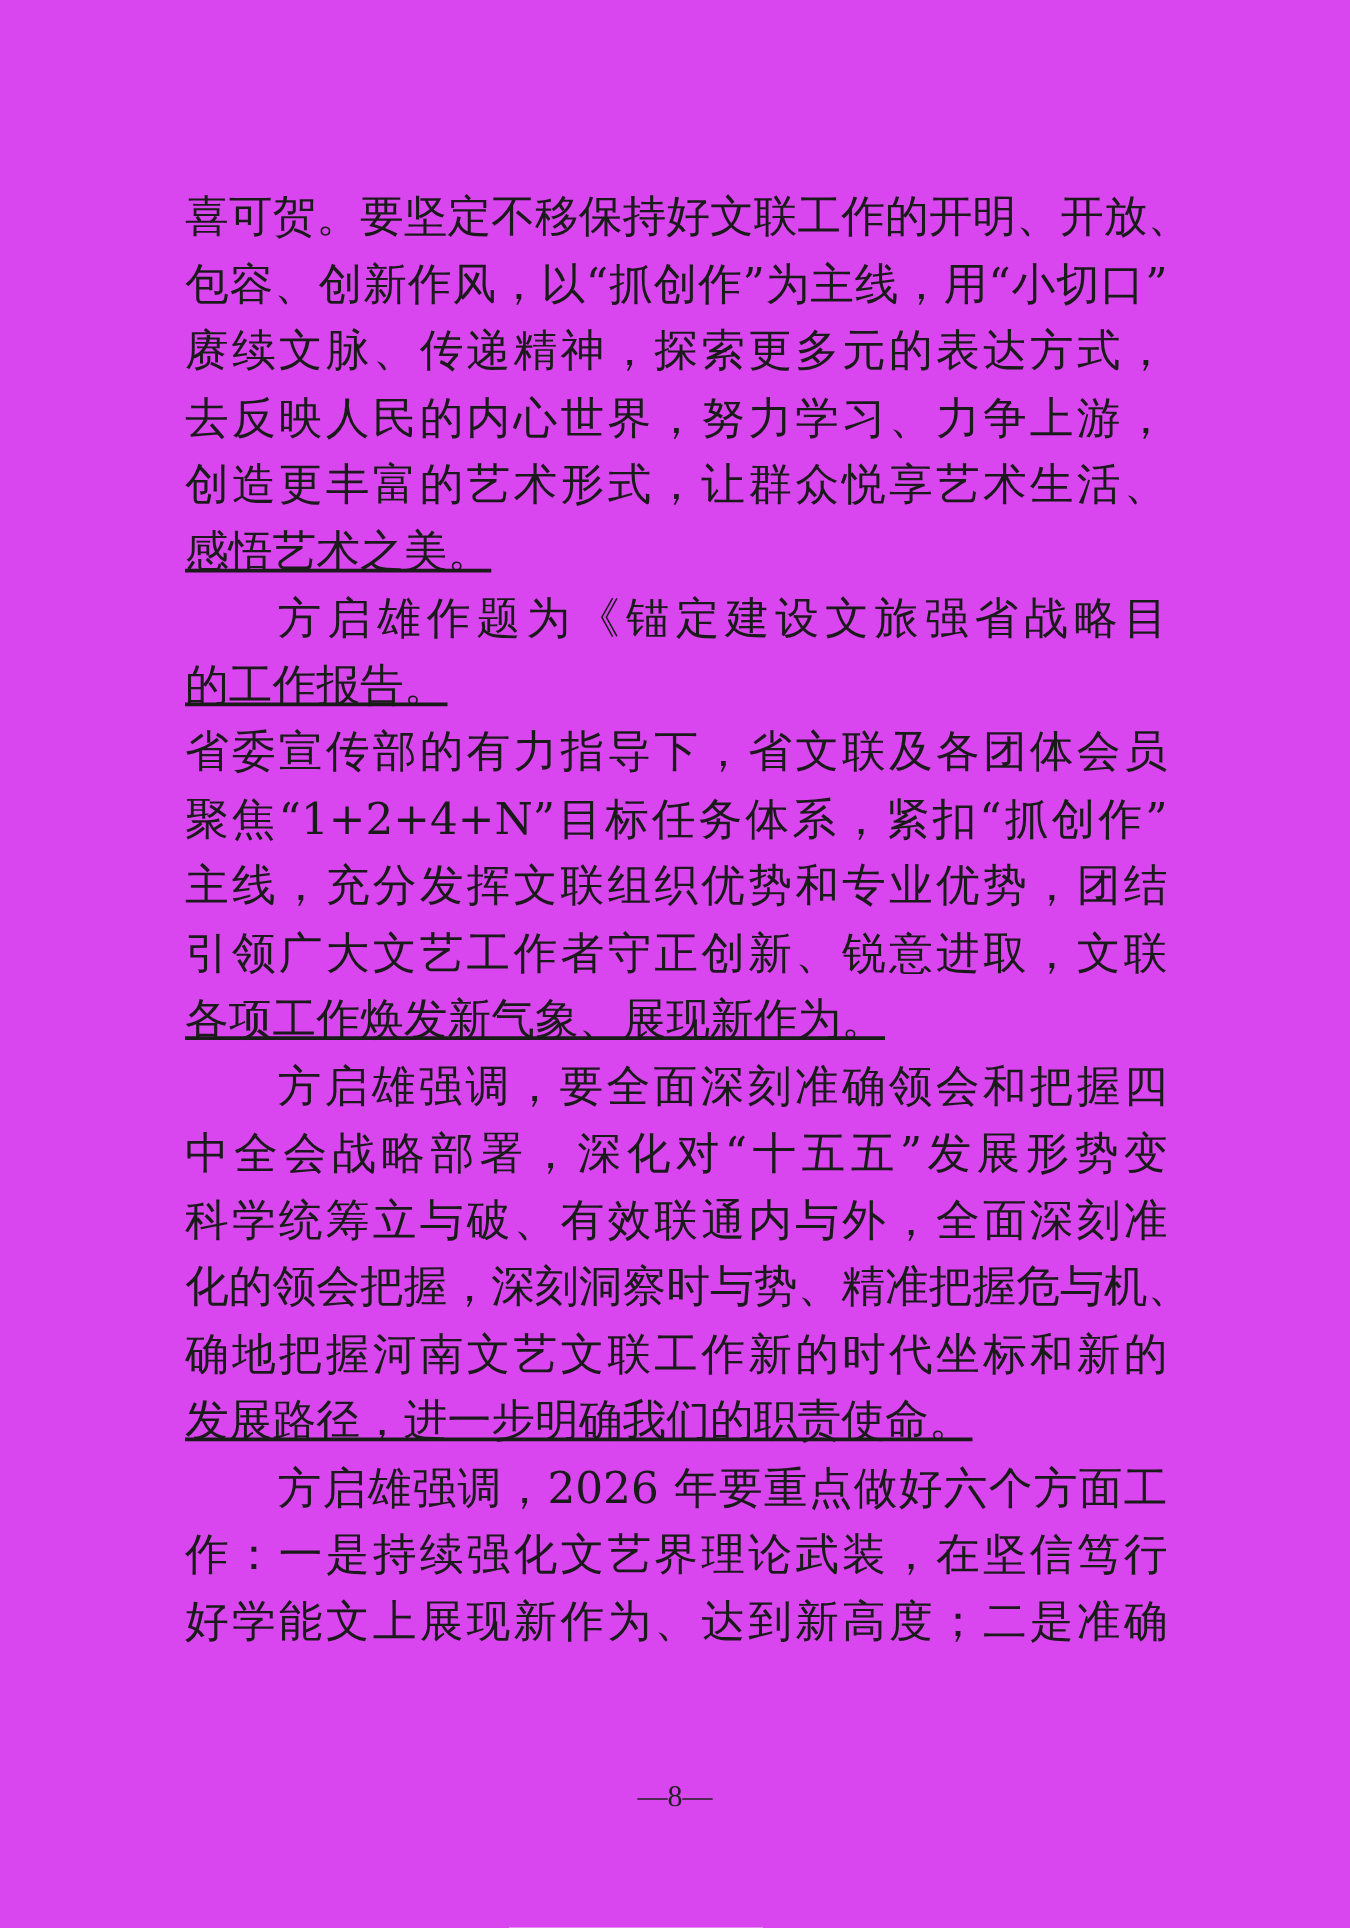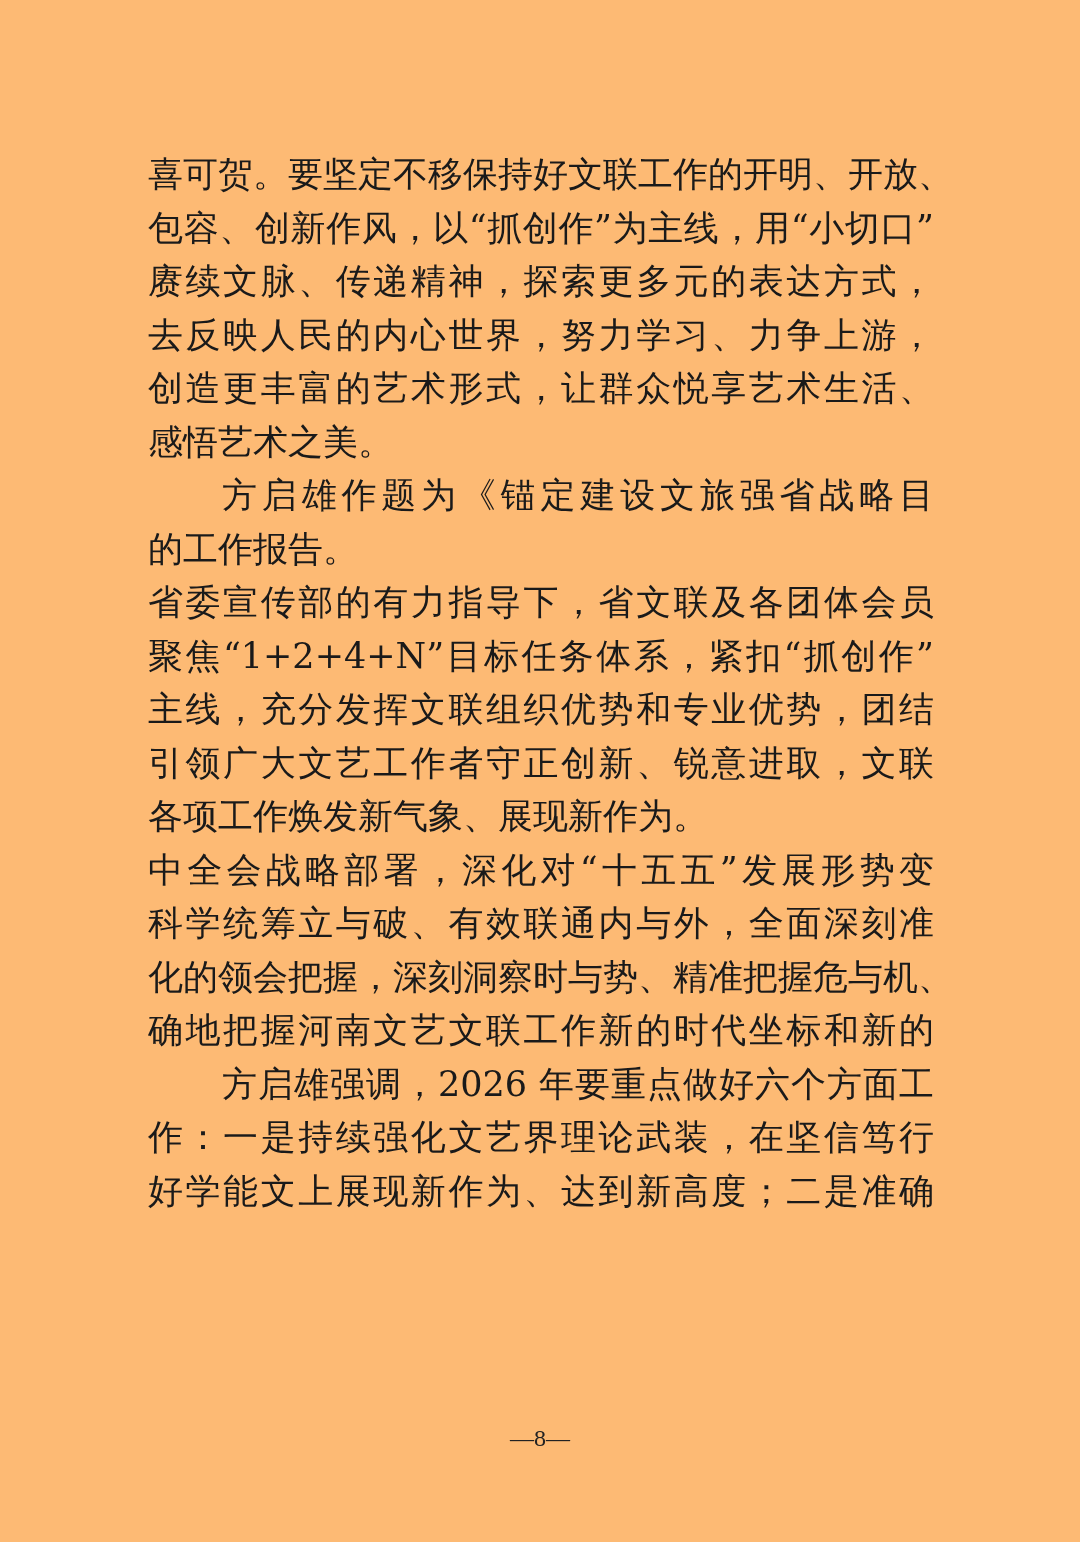--- a/index.html
+++ b/index.html
@@ -14,39 +14,40 @@
       overflow: hidden;
       font-family: "DejaVu Serif", "Liberation Serif", serif;
       color: #1a1a1a;
     }
     .page {
       position: absolute;
       left: 0;
       top: 0;
       width: 1080px;
       height: 1542px;
-      background: #fdba74;
+      background: #d946ef;
     }
     .text-block {
       position: absolute;
       left: 148px;
       top: 148px;
       width: 786px;
     }
     .line {
       height: 53.5px;
       line-height: 53.5px;
       font-size: 35px;
       white-space: nowrap;
       text-align: justify;
       text-align-last: justify;
       letter-spacing: 0px;
     }
     .line.last {
       text-align-last: left;
+      text-decoration: underline;
     }
     .line.indent {
       padding-left: 74px;
     }
     .page-number {
       position: absolute;
       left: 0;
       width: 1080px;
       top: 1425px;
       text-align: center;
@@ -77,24 +78,26 @@
 
     <div class="paragraph">
       <div class="line">省委宣传部的有力指导下，省文联及各团体会员</div>
       <div class="line">聚焦“1+2+4+N”目标任务体系，紧扣“抓创作”</div>
       <div class="line">主线，充分发挥文联组织优势和专业优势，团结</div>
       <div class="line">引领广大文艺工作者守正创新、锐意进取，文联</div>
       <div class="line last">各项工作焕发新气象、展现新作为。</div>
     </div>
 
     <div class="paragraph">
+      <div class="line indent">方启雄强调，要全面深刻准确领会和把握四</div>
       <div class="line">中全会战略部署，深化对“十五五”发展形势变</div>
       <div class="line">科学统筹立与破、有效联通内与外，全面深刻准</div>
       <div class="line">化的领会把握，深刻洞察时与势、精准把握危与机、</div>
       <div class="line">确地把握河南文艺文联工作新的时代坐标和新的</div>
+      <div class="line last">发展路径，进一步明确我们的职责使命。</div>
     </div>
 
     <div class="paragraph">
       <div class="line indent">方启雄强调，2026 年要重点做好六个方面工</div>
       <div class="line">作：一是持续强化文艺界理论武装，在坚信笃行</div>
       <div class="line">好学能文上展现新作为、达到新高度；二是准确</div>
     </div>
 
   </div>
 

